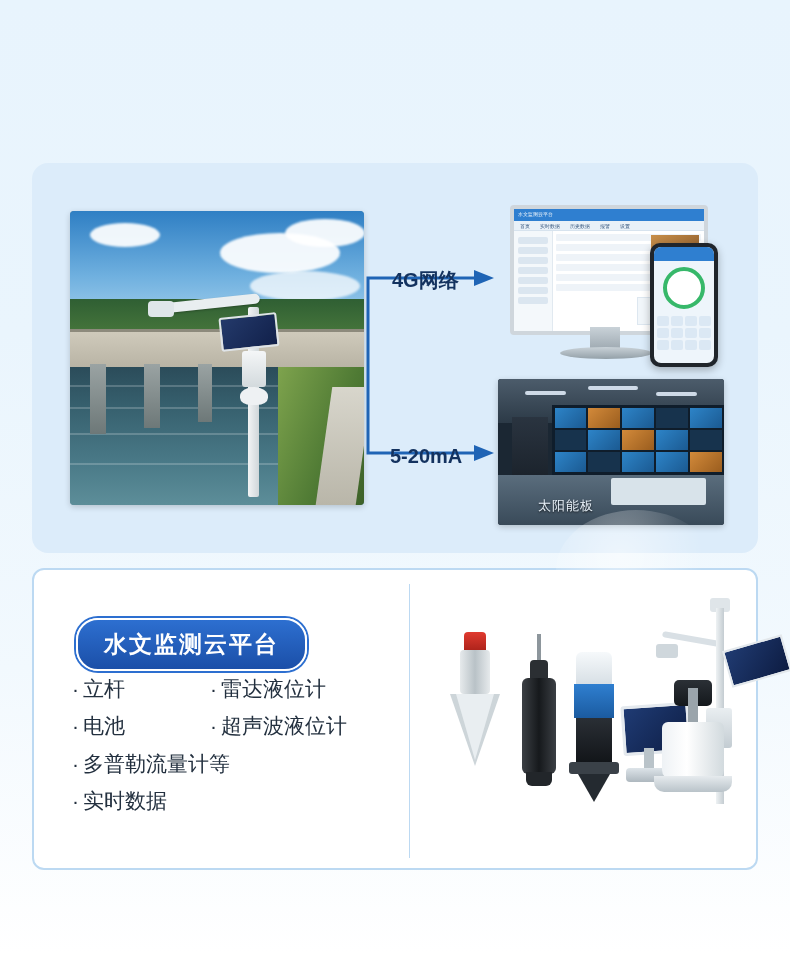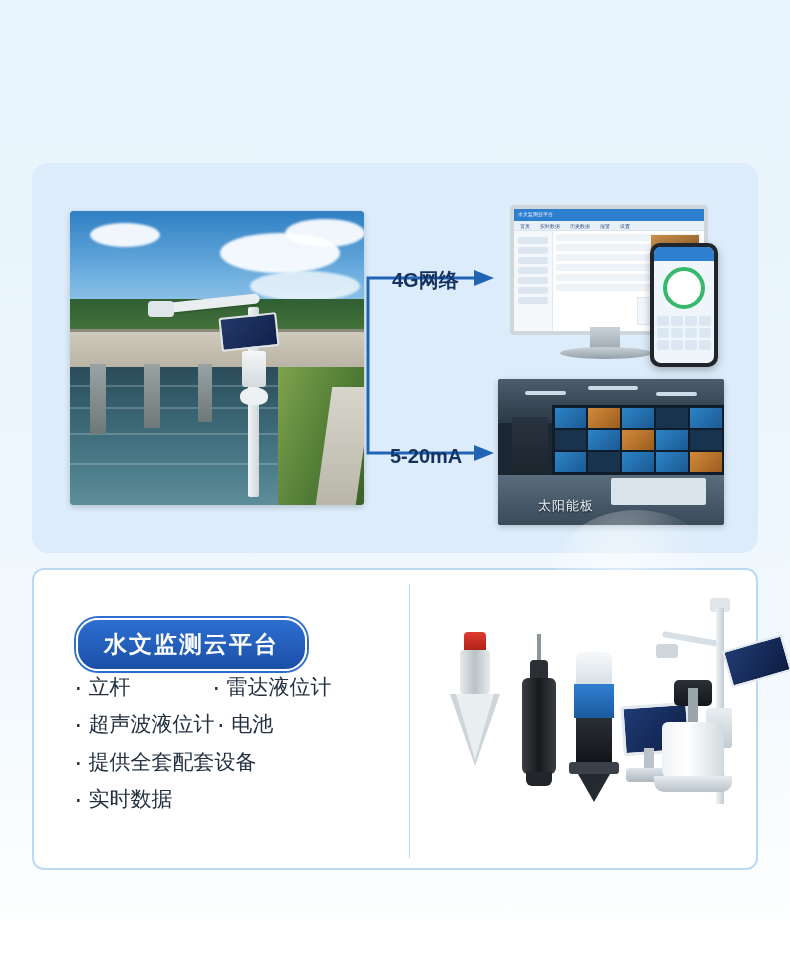--- a/index.html
+++ b/index.html
@@ -287,21 +287,20 @@
     letter-spacing: 2px;
     border-radius: 22px;
     border: 2px solid #ffffff;
     box-shadow: 0 0 0 2px #2d6fd0;
   }
   .feature-list {
     position: absolute;
     left: 38px;
     top: 105px;
     width: 330px;
-    font-family: Liberation Mono, monospace;
   }
   .feat-row {
     display: flex;
     margin-bottom: 9px;
   }
   .feat-item {
     font-size: 21px;
     color: #23303f;
     line-height: 1.35;
     white-space: nowrap;
@@ -495,30 +494,30 @@
     <div class="feature-list">
       <div class="feat-row">
         <div class="feat-item col1">
           <span class="dot">·</span><span>立杆</span>
         </div>
         <div class="feat-item">
           <span class="dot">·</span><span>雷达液位计</span>
         </div>
       </div>
       <div class="feat-row">
+        <div class="feat-item col1">
+          <span class="dot">·</span><span>电池</span>
+        </div>
         <div class="feat-item">
           <span class="dot">·</span><span>超声波液位计</span>
         </div>
-        <div class="feat-item col1">
-          <span class="dot">·</span><span>电池</span>
-        </div>
       </div>
       <div class="feat-row">
         <div class="feat-item">
-          <span class="dot">·</span><span>提供全套配套设备</span>
+          <span class="dot">·</span><span>多普勒流量计等</span>
         </div>
       </div>
       <div class="feat-row">
         <div class="feat-item col1">
           <span class="dot">·</span><span>实时数据</span>
         </div>
       </div>
     </div>
 
     <div class="devices">

